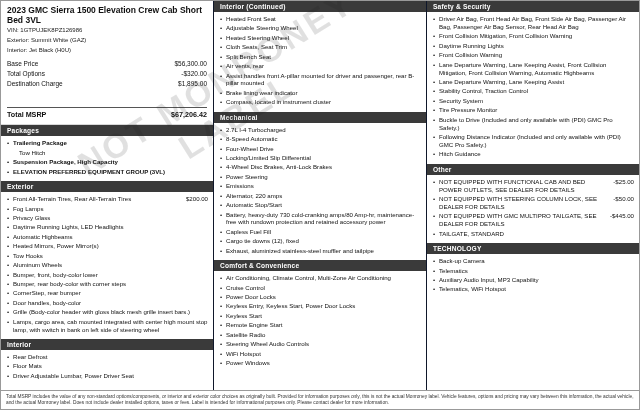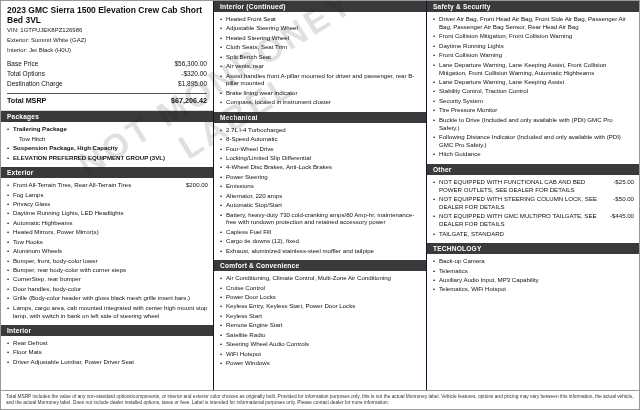--- a/index.html
+++ b/index.html
@@ -13,21 +13,21 @@
   .columns { flex:1; display:flex; overflow:hidden; }
   .col { flex:1 1 0; border-right:1px solid #0f172a; overflow:hidden; }
   .col:last-child { border-right:none; }
 
   .vehicle-header { padding:4px 6px 2px 6px; }
   .title { font-weight:bold; font-size:8.5px; line-height:1.2; color:#111; }
   .meta-line { font-size:6px; line-height:1.45; color:#222; margin-top:1px; }
 
   .pricing { padding:3px 6px 4px 6px; border-bottom:1px solid #d8d8d8; }
   .price-row { display:flex; justify-content:space-between; font-size:6.5px; line-height:1.5; color:#111; }
-  .total-row { border-top:1px solid #555; margin-top:4px; padding-top:2px; font-weight:bold; font-size:7.2px; }
+  .total-row { border-top:1px solid #555; margin-top:18px; padding-top:2px; font-weight:bold; font-size:7.2px; }
 
   .section-header {
     background:var(--section-header-bg, #3a3a3a); color:#fff; font-weight:bold;
     font-size:6.6px; padding:2px 6px; letter-spacing:.2px;
   }
   .items { padding:3px 5px 4px 6px; }
   .item { display:flex; align-items:flex-start; font-size:6.1px; line-height:1.3; margin-bottom:1.5px; color:#111; }
   .item .bullet { flex:0 0 6px; text-align:left; font-size:6.1px; }
   .item.indent .bullet { flex-basis:12px; }
   .item .txt { flex:1 1 auto; }

